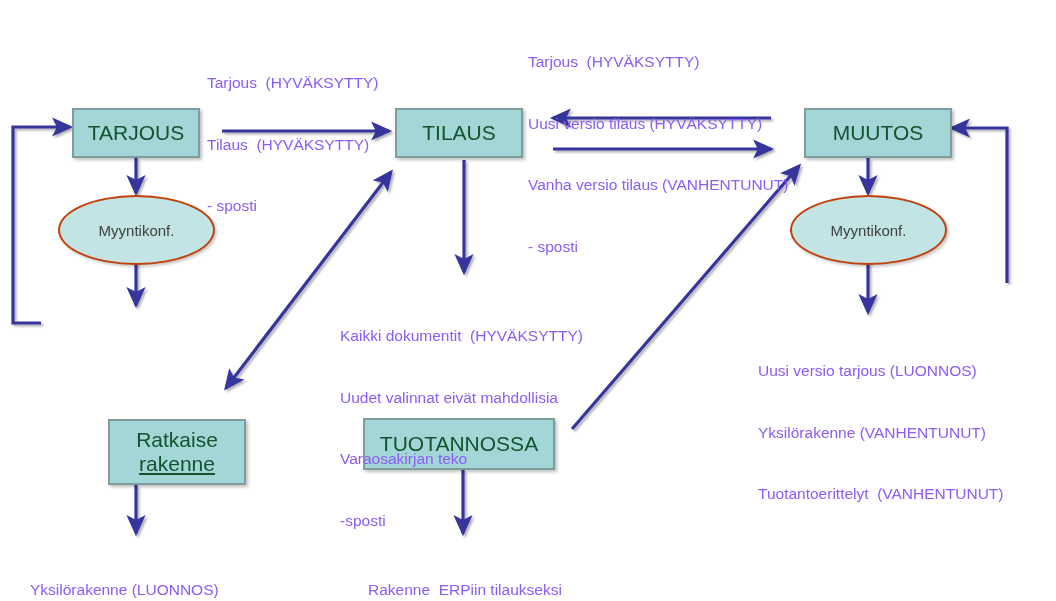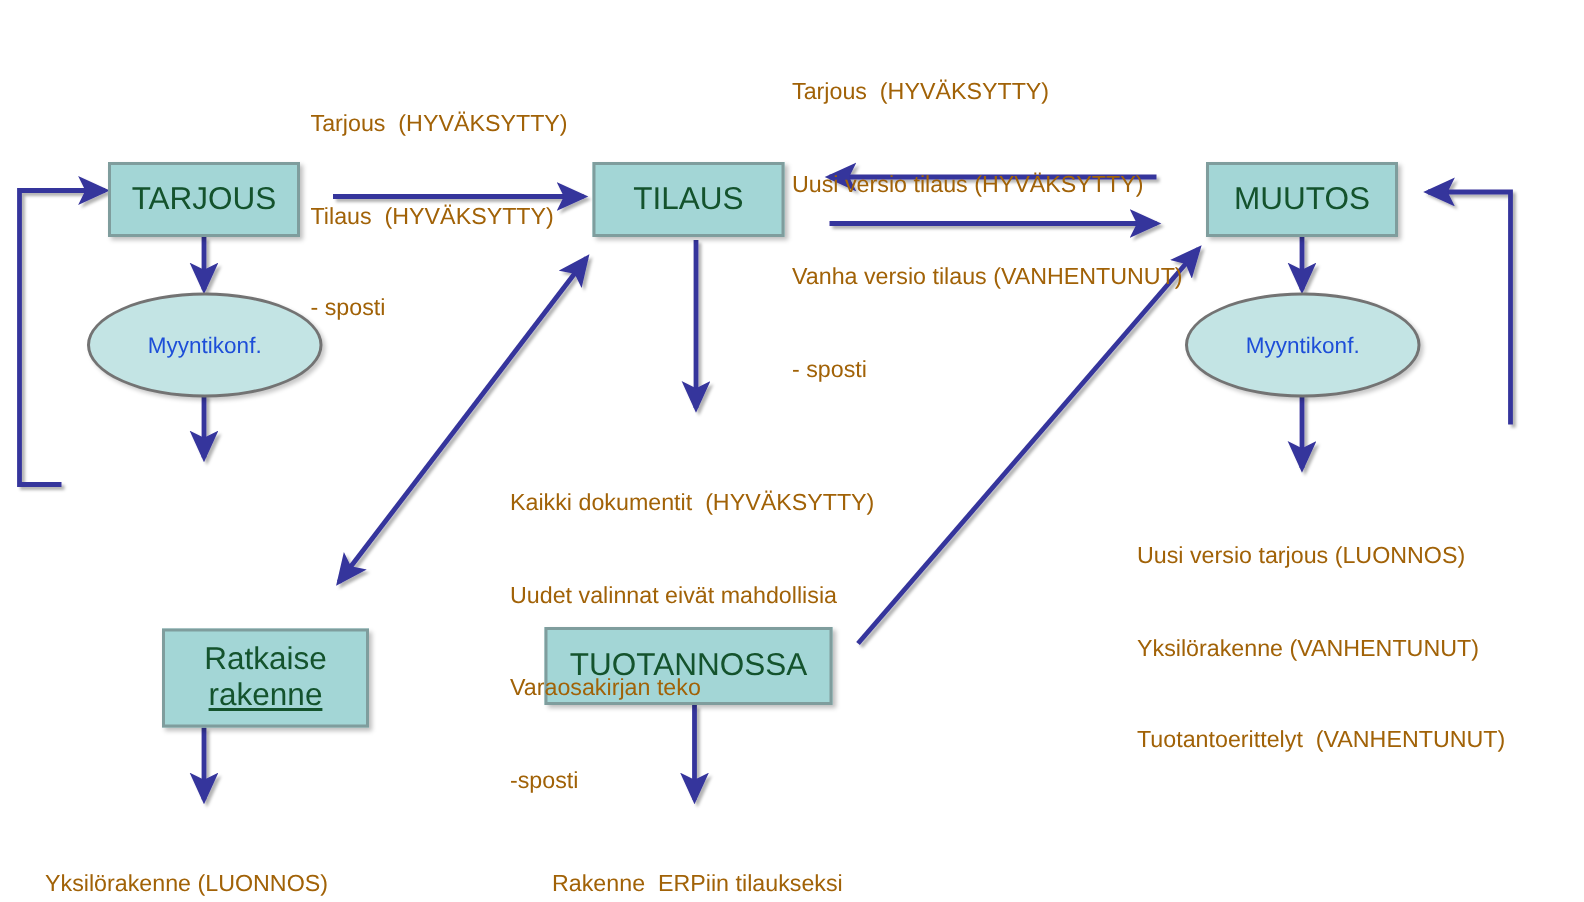--- a/index.html
+++ b/index.html
@@ -36,36 +36,36 @@
     justify-content: center;
     text-align: center;
     font-size: 21px;
     color: #14532d;
     line-height: 1.15;
     box-shadow: 2px 2px 3px rgba(0,0,0,0.25);
   }
   .node-ellipse {
     position: absolute;
     background: #c3e4e4;
-    border: 2px solid #737373;
+    border: 2px solid #c2410c;
     border-radius: 50%;
     box-sizing: border-box;
     display: flex;
     align-items: center;
     justify-content: center;
     text-align: center;
     font-size: 15px;
-    color: #1d4ed8;
+    color: #404040;
     box-shadow: 2px 2px 3px rgba(0,0,0,0.22);
   }
   .note {
     position: absolute;
     font-size: 15.5px;
     line-height: 20.5px;
-    color: #a16207;
+    color: #8b5cf6;
     white-space: pre;
   }
   .note-line {
     display: block;
     white-space: pre;
   }
 </style>
 </head>
 <body>
 
@@ -117,21 +117,21 @@
   </svg>
 
   <div class="node-box" style="left:72px; top:108px; width:128px; height:50px;">
     <span>TARJOUS</span>
   </div>
 
   <div class="node-box" style="left:395px; top:108px; width:128px; height:50px;">
     <span>TILAUS</span>
   </div>
 
-  <div class="node-box" style="left:804px; top:108px; width:128px; height:50px;">
+  <div class="node-box" style="left:804px; top:108px; width:148px; height:50px;">
     <span>MUUTOS</span>
   </div>
 
   <div class="node-box" style="left:68px; top:419px; width:138px; height:66px;margin-left:40px;">
     <span style="display:block;">
       <span class="node-line" style="display:block;">Ratkaise</span>
       <span class="node-line" style="display:block;text-decoration:underline;">rakenne</span>
     </span>
   </div>
 

